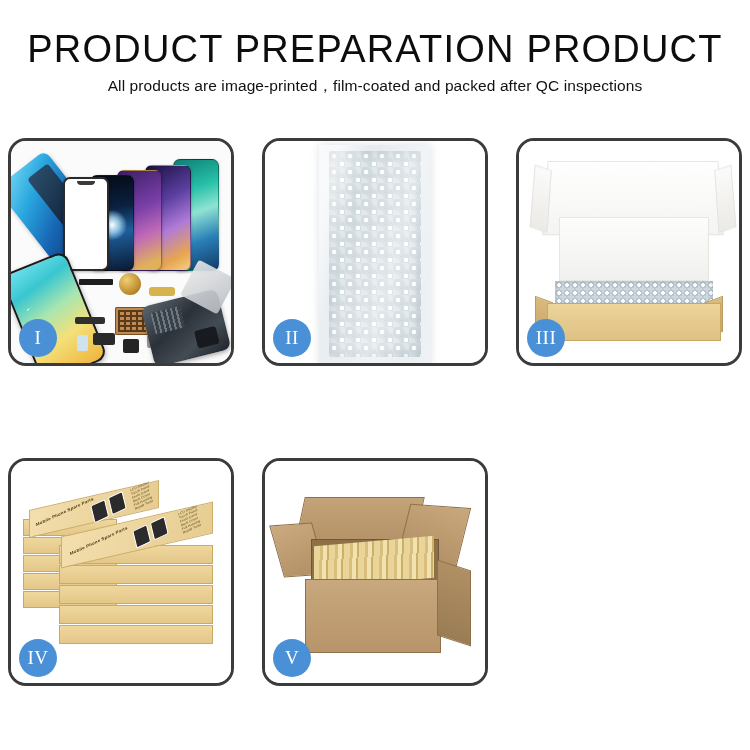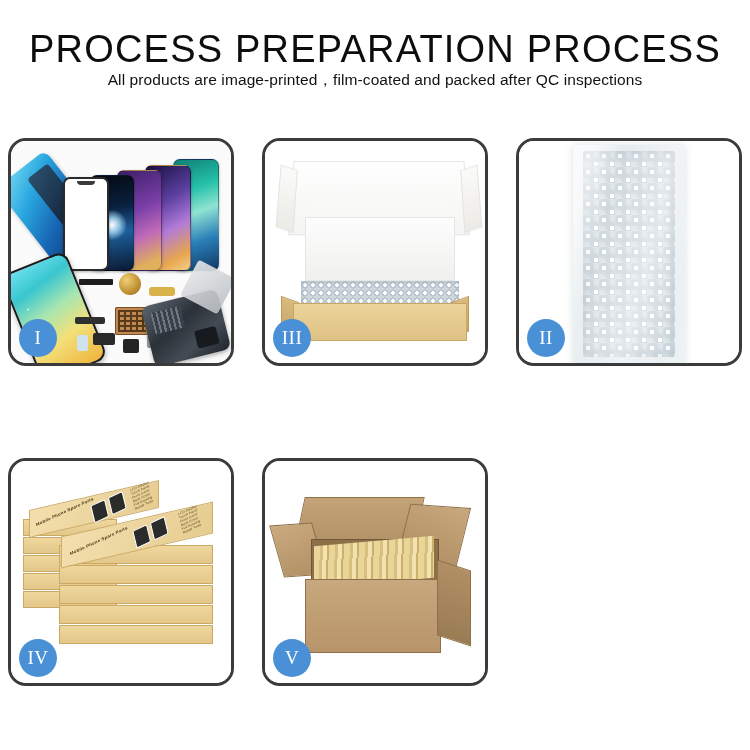--- a/index.html
+++ b/index.html
@@ -11,21 +11,21 @@
   .page{position:relative;width:750px;height:750px;}
 
   
   .header{padding-top:30px;text-align:center;}
   .title{
     font-size:38px;font-weight:400;color:#0d0d0d;
     letter-spacing:1.2px;line-height:1.05;
     font-family:"Liberation Sans", sans-serif;
   }
   .subtitle{
-    margin-top:0;font-size:15.5px;color:#111;font-weight:400;
+    margin-top:6px;font-size:15.5px;color:#111;font-weight:400;
     letter-spacing:.1px;
   }
 
   
   .grid{
     position:absolute;left:8px;top:138px;
     width:734px;
     display:grid;
     grid-template-columns:226px 226px 226px;
     grid-template-rows:228px 228px;
@@ -306,21 +306,21 @@
   .s-shine{position:absolute;left:108px;top:24px;width:92px;height:34px;
     background:linear-gradient(120deg,rgba(255,255,255,.9),rgba(255,255,255,.1));
     border-radius:6px;transform:rotate(-8deg);}
 </style>
 </head>
 <body>
 
 <div class="page">
 
   <div class="header">
-    <div class="title">PROCESS PREPARATION PROCESS</div>
+    <div class="title">PRODUCT PREPARATION PRODUCT</div>
     <div class="subtitle">All products are image-printed，film-coated and packed after QC inspections</div>
   </div>
 
   <div class="grid">
 
     <div class="panel">
       <div class="panel-inner p1">
         <div class="lcdblue"></div>
         <div class="fan">
           <div class="fanphone fp1"></div>
@@ -350,41 +350,41 @@
         </div>
         <div class="chassis"></div>
         <div class="tool"></div>
       </div>
       <div class="badge">
         <span>I</span>
       </div>
     </div>
 
     <div class="panel">
+      <div class="panel-inner p2">
+        <div class="wrapsheet"></div>
+        <div class="bubbles"></div>
+        <div class="wrapgloss"></div>
+      </div>
+      <div class="badge">
+        <span>II</span>
+      </div>
+    </div>
+
+    <div class="panel">
       <div class="panel-inner p3">
         <div class="m-lid"></div>
         <div class="m-foam"></div>
         <div class="m-bubble"></div>
         <div class="m-side-l"></div>
         <div class="m-side-r"></div>
         <div class="m-front"></div>
       </div>
       <div class="badge">
         <span>III</span>
-      </div>
-    </div>
-
-    <div class="panel">
-      <div class="panel-inner p2">
-        <div class="wrapsheet"></div>
-        <div class="bubbles"></div>
-        <div class="wrapgloss"></div>
-      </div>
-      <div class="badge">
-        <span>II</span>
       </div>
     </div>
 
     <div class="panel">
       <div class="panel-inner p4">
         <div class="stack">
 
           <div class="kbox" style="left:0;top:38px;width:92px;height:15px;"></div>
           <div class="kbox" style="left:0;top:56px;width:92px;height:15px;"></div>
           <div class="kbox" style="left:0;top:74px;width:92px;height:15px;"></div>

